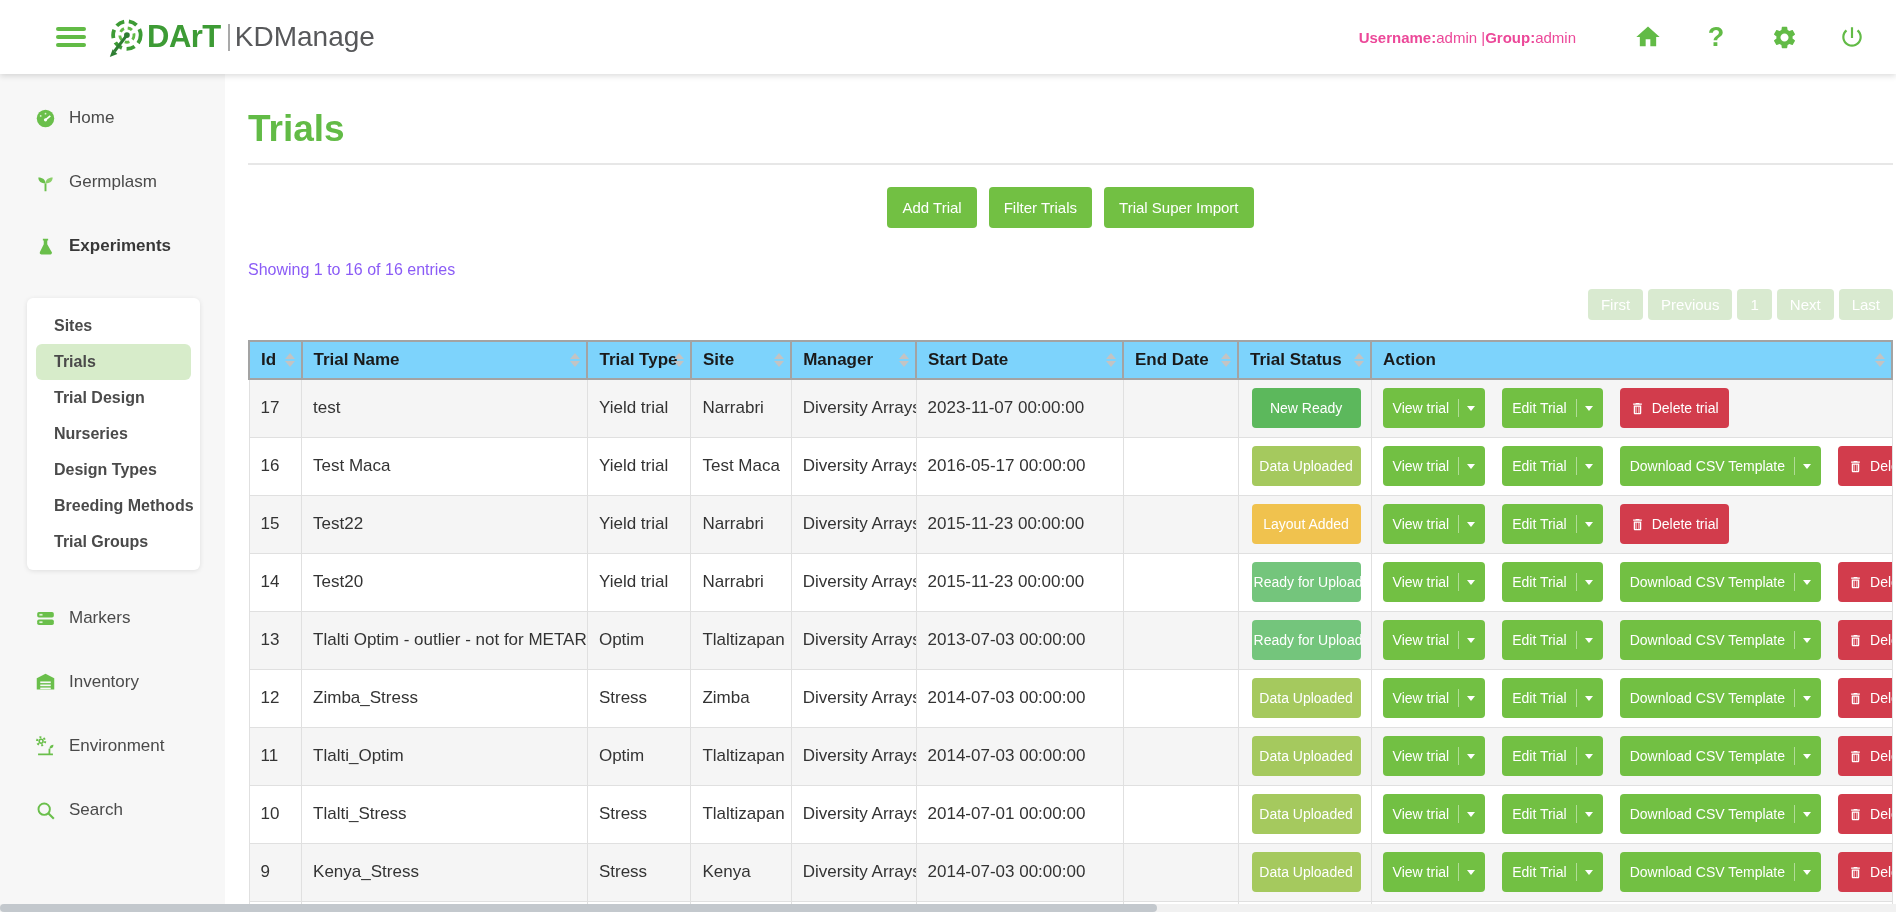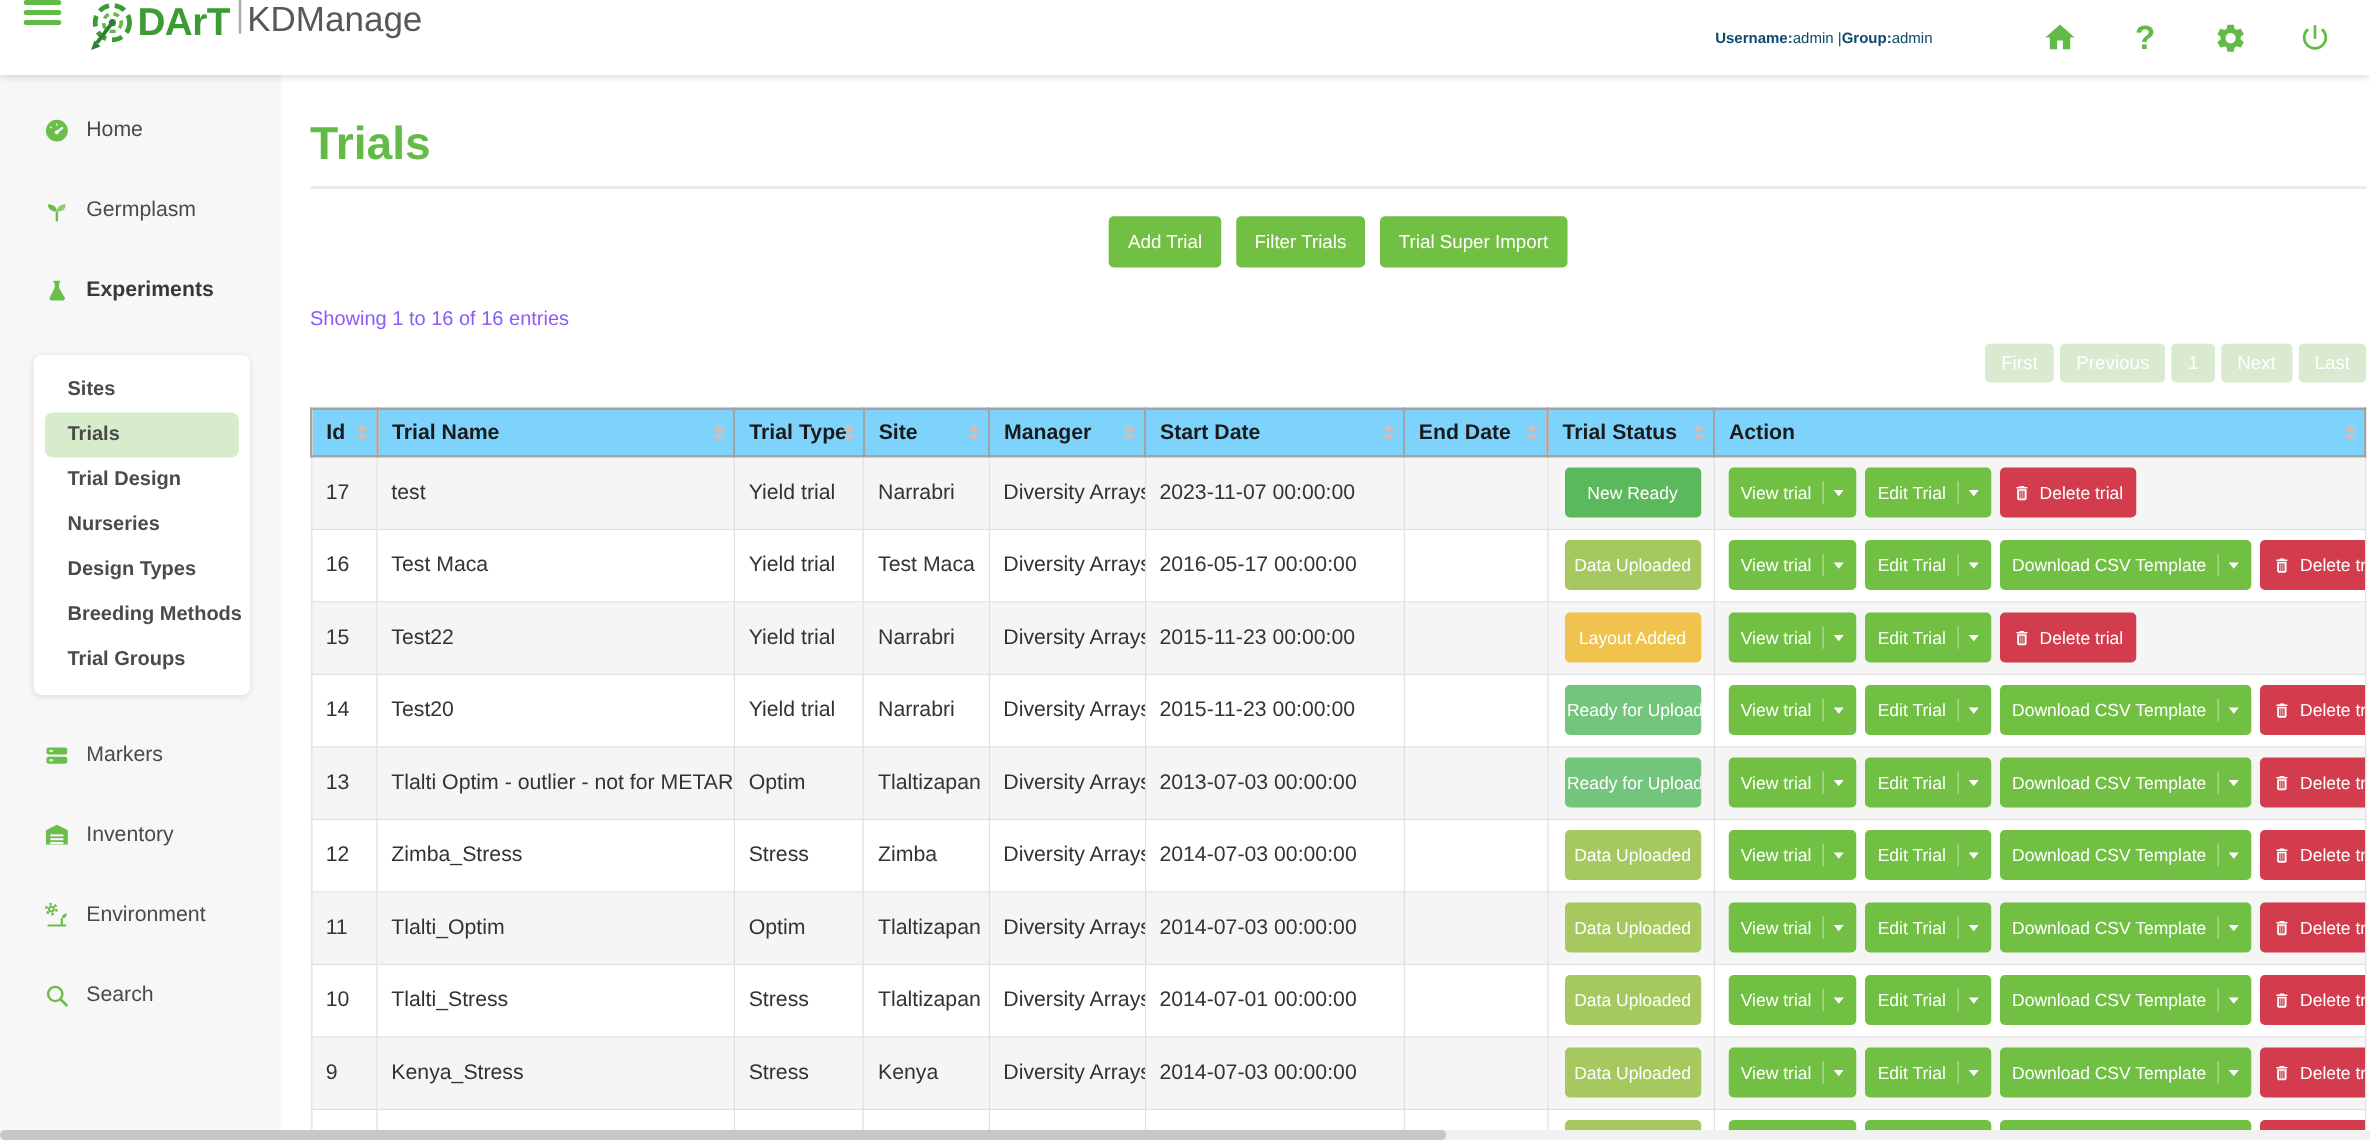--- a/index.html
+++ b/index.html
@@ -1,29 +1,29 @@
 <!DOCTYPE html>
 <html><head>
 <meta charset="utf-8">
 <style>
   *{box-sizing:border-box;margin:0;padding:0}
   html,body{width:1896px;height:912px;overflow:hidden;background:#fff;
     font-family:"Liberation Sans","DejaVu Sans",sans-serif;}
 
   
-  .topbar{height:60px;display:flex;padding:0 30px 0 19px;
+  .topbar{height:74px;display:flex;align-items:center;padding:0 30px 0 56px;
     background:#fff;box-shadow:0 2px 6px rgba(0,0,0,.14);position:relative;z-index:10}
   .hamburger{width:30px;display:flex;flex-direction:column;gap:4px;cursor:pointer}
   .hamburger i{height:4px;background:#62bb46;border-radius:2px;display:block}
   .logo-svg{margin-left:20px}
   .brand-dart{font-size:31px;font-weight:bold;color:#3d9b35;letter-spacing:-.5px;margin-left:3px}
   .brand-bar{width:2px;height:27px;background:#a9a9a9;margin:0 5px 0 7px}
   .brand-kd{font-size:28px;color:#57585a}
   .top-right{margin-left:auto;display:flex;align-items:center}
-  .userinfo{color:#0c4a6e;font-size:12px;margin-right:48px;white-space:nowrap}
+  .userinfo{color:#ec4899;font-size:15px;margin-right:18px;white-space:nowrap}
   .userinfo b{font-weight:bold}
   .top-icon{width:28px;height:28px;margin-left:40px;display:flex;align-items:center;justify-content:center;cursor:pointer}
   .help-glyph{font-size:27px;font-weight:bold;color:#62bb46;line-height:1}
 
   
   .layout{display:flex;height:852px}
   .sidebar{width:225px;background:#f7f7f7;padding-top:32px;flex-shrink:0}
   .nav-item{display:flex;align-items:center;gap:13px;padding-left:35px;height:24px;
     margin-bottom:40px;font-size:17px;color:#4a4a4a;cursor:pointer;white-space:nowrap}
   .nav-item.bold{font-weight:bold;color:#383838}
@@ -54,21 +54,21 @@
     background:#fff;white-space:nowrap;overflow:hidden}
   tbody tr:nth-child(odd) td{background:#f5f5f5}
   .sort{position:absolute;right:6px;top:50%;transform:translateY(-50%);
     display:flex;flex-direction:column;gap:2px}
   .sort i{width:0;height:0;border-left:5px solid transparent;border-right:5px solid transparent;display:block}
   .sort .up{border-bottom:6px solid #c3c3c3}
   .sort .dn{border-top:6px solid #c3c3c3}
 
   .badge{display:block;margin:0 2px;text-align:center;color:#fff;font-size:14px;border-radius:4px;
     padding:13px 2px;line-height:1;overflow:hidden}
-  .actions{display:flex;gap:7px;align-items:center}
+  .actions{display:flex;gap:17px;align-items:center}
   .abtn{display:inline-flex;align-items:center;background:#72c043;color:#fff;font-size:14px;border:none;
     border-radius:4px;padding:0 10px;height:40px;cursor:pointer;white-space:nowrap;font-family:inherit}
   .abtn .caret{margin-left:9px;padding-left:8px;border-left:1px solid rgba(255,255,255,.45);
     display:inline-flex;align-items:center;height:18px}
   .caret i{width:0;height:0;border-left:4px solid transparent;border-right:4px solid transparent;
     border-top:5px solid #fff;display:block}
   .abtn.danger{background:#d23c4c;gap:7px}
 
   
   .hscroll{position:fixed;left:0;bottom:0;width:1896px;height:8px;background:#f1f1f1;z-index:20}

